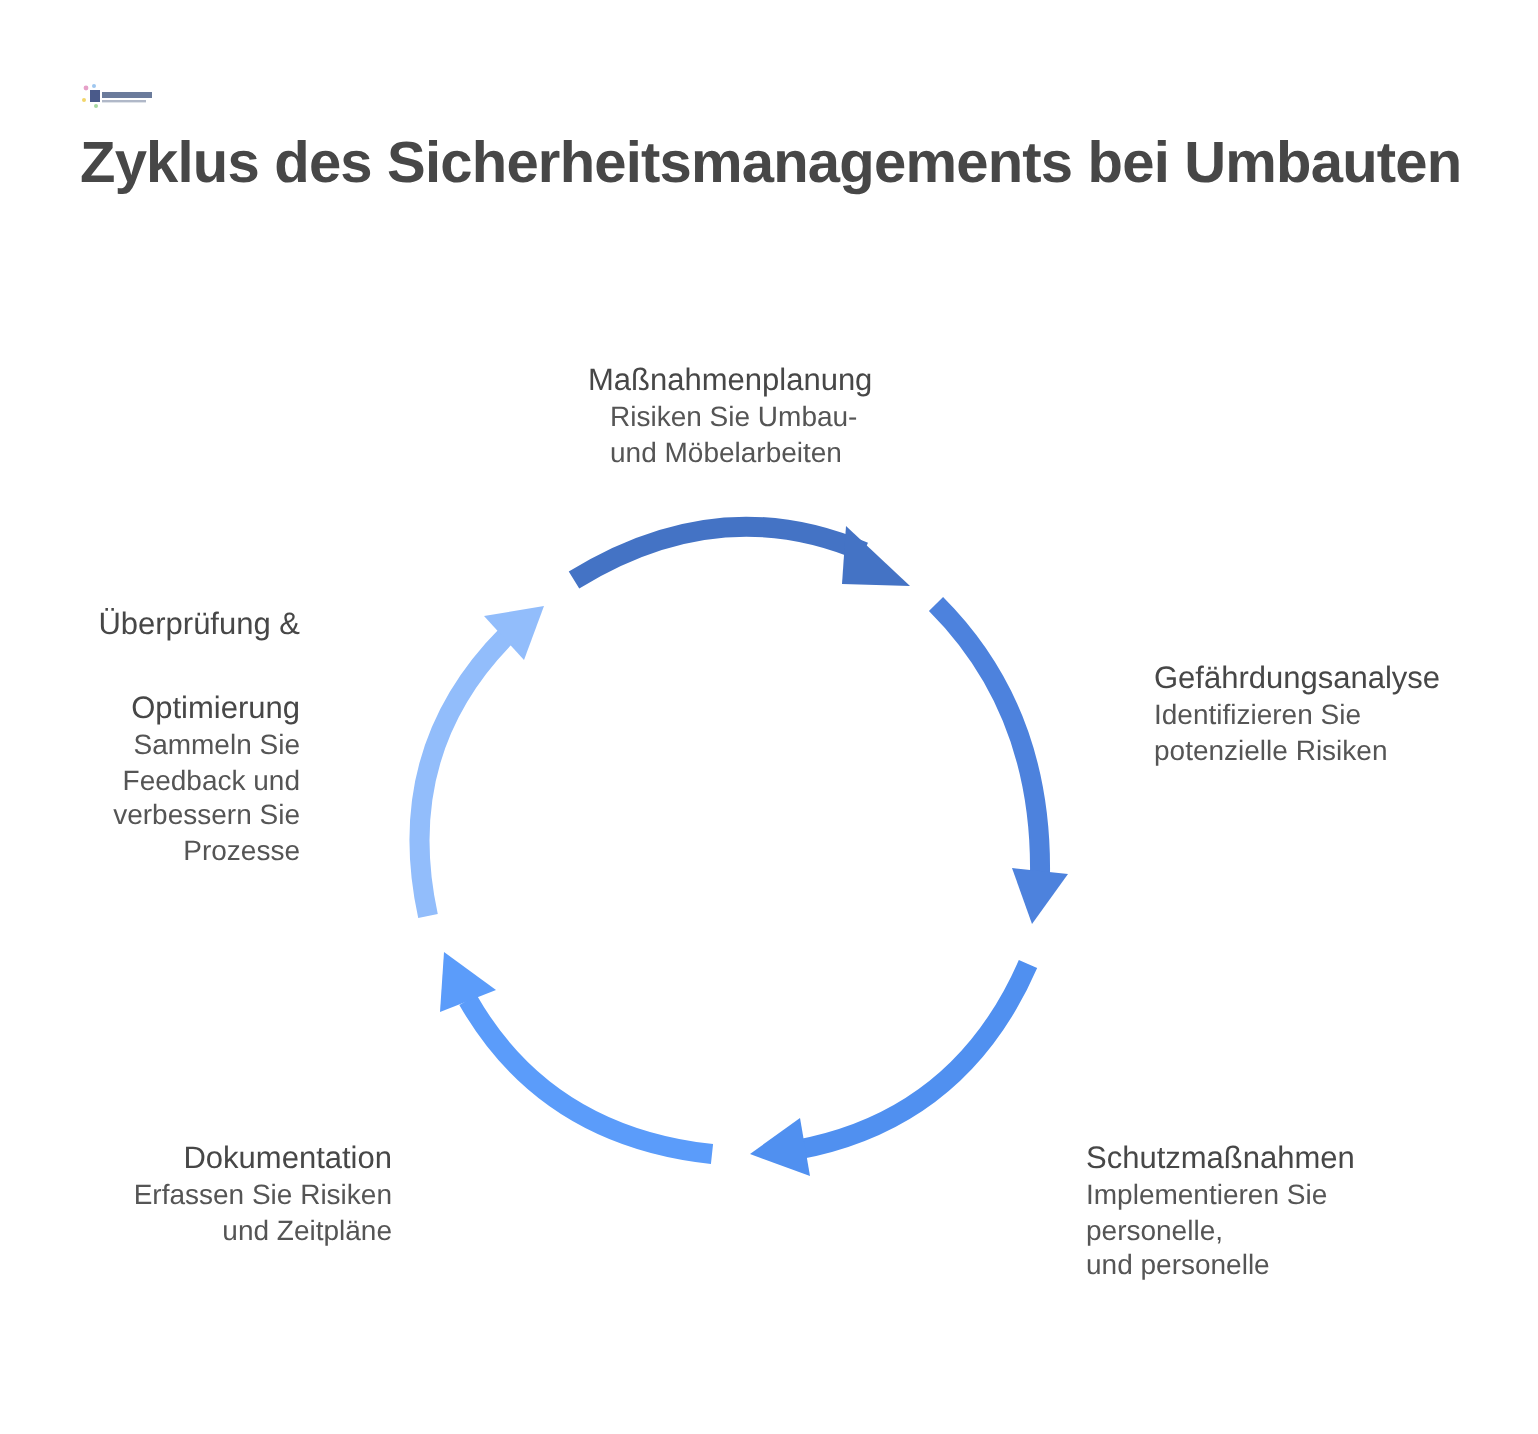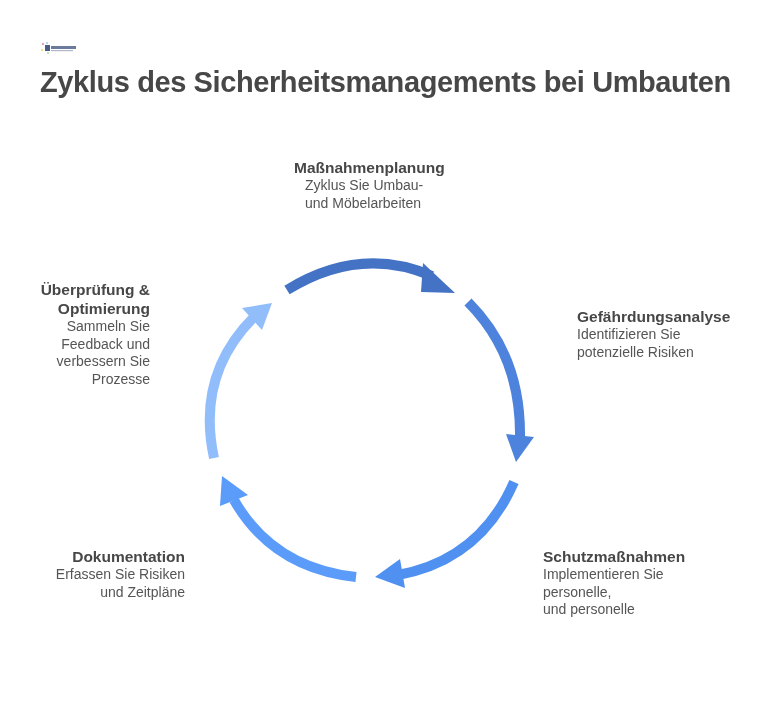--- a/index.html
+++ b/index.html
@@ -1,28 +1,28 @@
 <!DOCTYPE html>
 <html><head>
 <meta charset="utf-8">
 <style>
   html, body { margin: 0; padding: 0; background: #ffffff; }
   body { width: 769px; height: 717px; position: relative; overflow: hidden; font-family: "Liberation Sans", sans-serif; color: #444444; }
   .logo { position: absolute; left: 40px; top: 41px; width: 38px; height: 14px; }
   .title { position: absolute; left: 40px; top: 66px; font-size: 29px; font-weight: bold; color: #474747; letter-spacing: -0.4px; white-space: nowrap; }
   .diagram { position: absolute; left: 0; top: 0; }
   .step { position: absolute; }
-  .step .head { font-weight: bold; font-size: 15.5px; color: #474747; line-height: 19px; }
+  .step .head { font-weight: normal; font-size: 15.5px; color: #474747; line-height: 19px; margin-top: 23px; }
   .step .desc { font-size: 14px; color: #555555; line-height: 17.5px; }
   .rightal { text-align: right; }
   .step1 { left: 294px; top: 158px; }
   .step1 .desc { padding-left: 11px; }
   .step2 { left: 577px; top: 307px; }
   .step3 { left: 543px; top: 547px; }
-  .step4 { left: 40px; top: 547px; width: 145px; }
+  .step4 { left: 51px; top: 547px; width: 145px; }
   .step5 { left: 28px; top: 280px; width: 122px; text-align: right; }
 </style>
 </head>
 <body>
 
 <svg class="logo" viewBox="0 0 38 14" width="38" height="14">
   <circle cx="3" cy="3" r="1.2" fill="#e6a0c8"></circle>
   <circle cx="7" cy="2" r="1" fill="#9fc7ef"></circle>
   <circle cx="2" cy="9" r="1" fill="#f2d66b"></circle>
   <circle cx="8" cy="12" r="1" fill="#a7d7a0"></circle>
@@ -56,21 +56,21 @@
   </g>
 
   <g>
     <path d="M 214 458 Q 196 375 254 317" fill="none" stroke="#92BDFB" stroke-width="10"></path>
     <polygon points="242,308 272,303 262,330" fill="#92BDFB"></polygon>
   </g>
 </svg>
 
 <div class="step step1">
   <div class="head">Maßnahmenplanung</div>
-  <div class="desc">Zyklus Sie Umbau-</div>
+  <div class="desc">Risiken Sie Umbau-</div>
   <div class="desc">und Möbelarbeiten</div>
 </div>
 
 <div class="step step2">
   <div class="head">Gefährdungsanalyse</div>
   <div class="desc">Identifizieren Sie</div>
   <div class="desc">potenzielle Risiken</div>
 </div>
 
 <div class="step step3">

